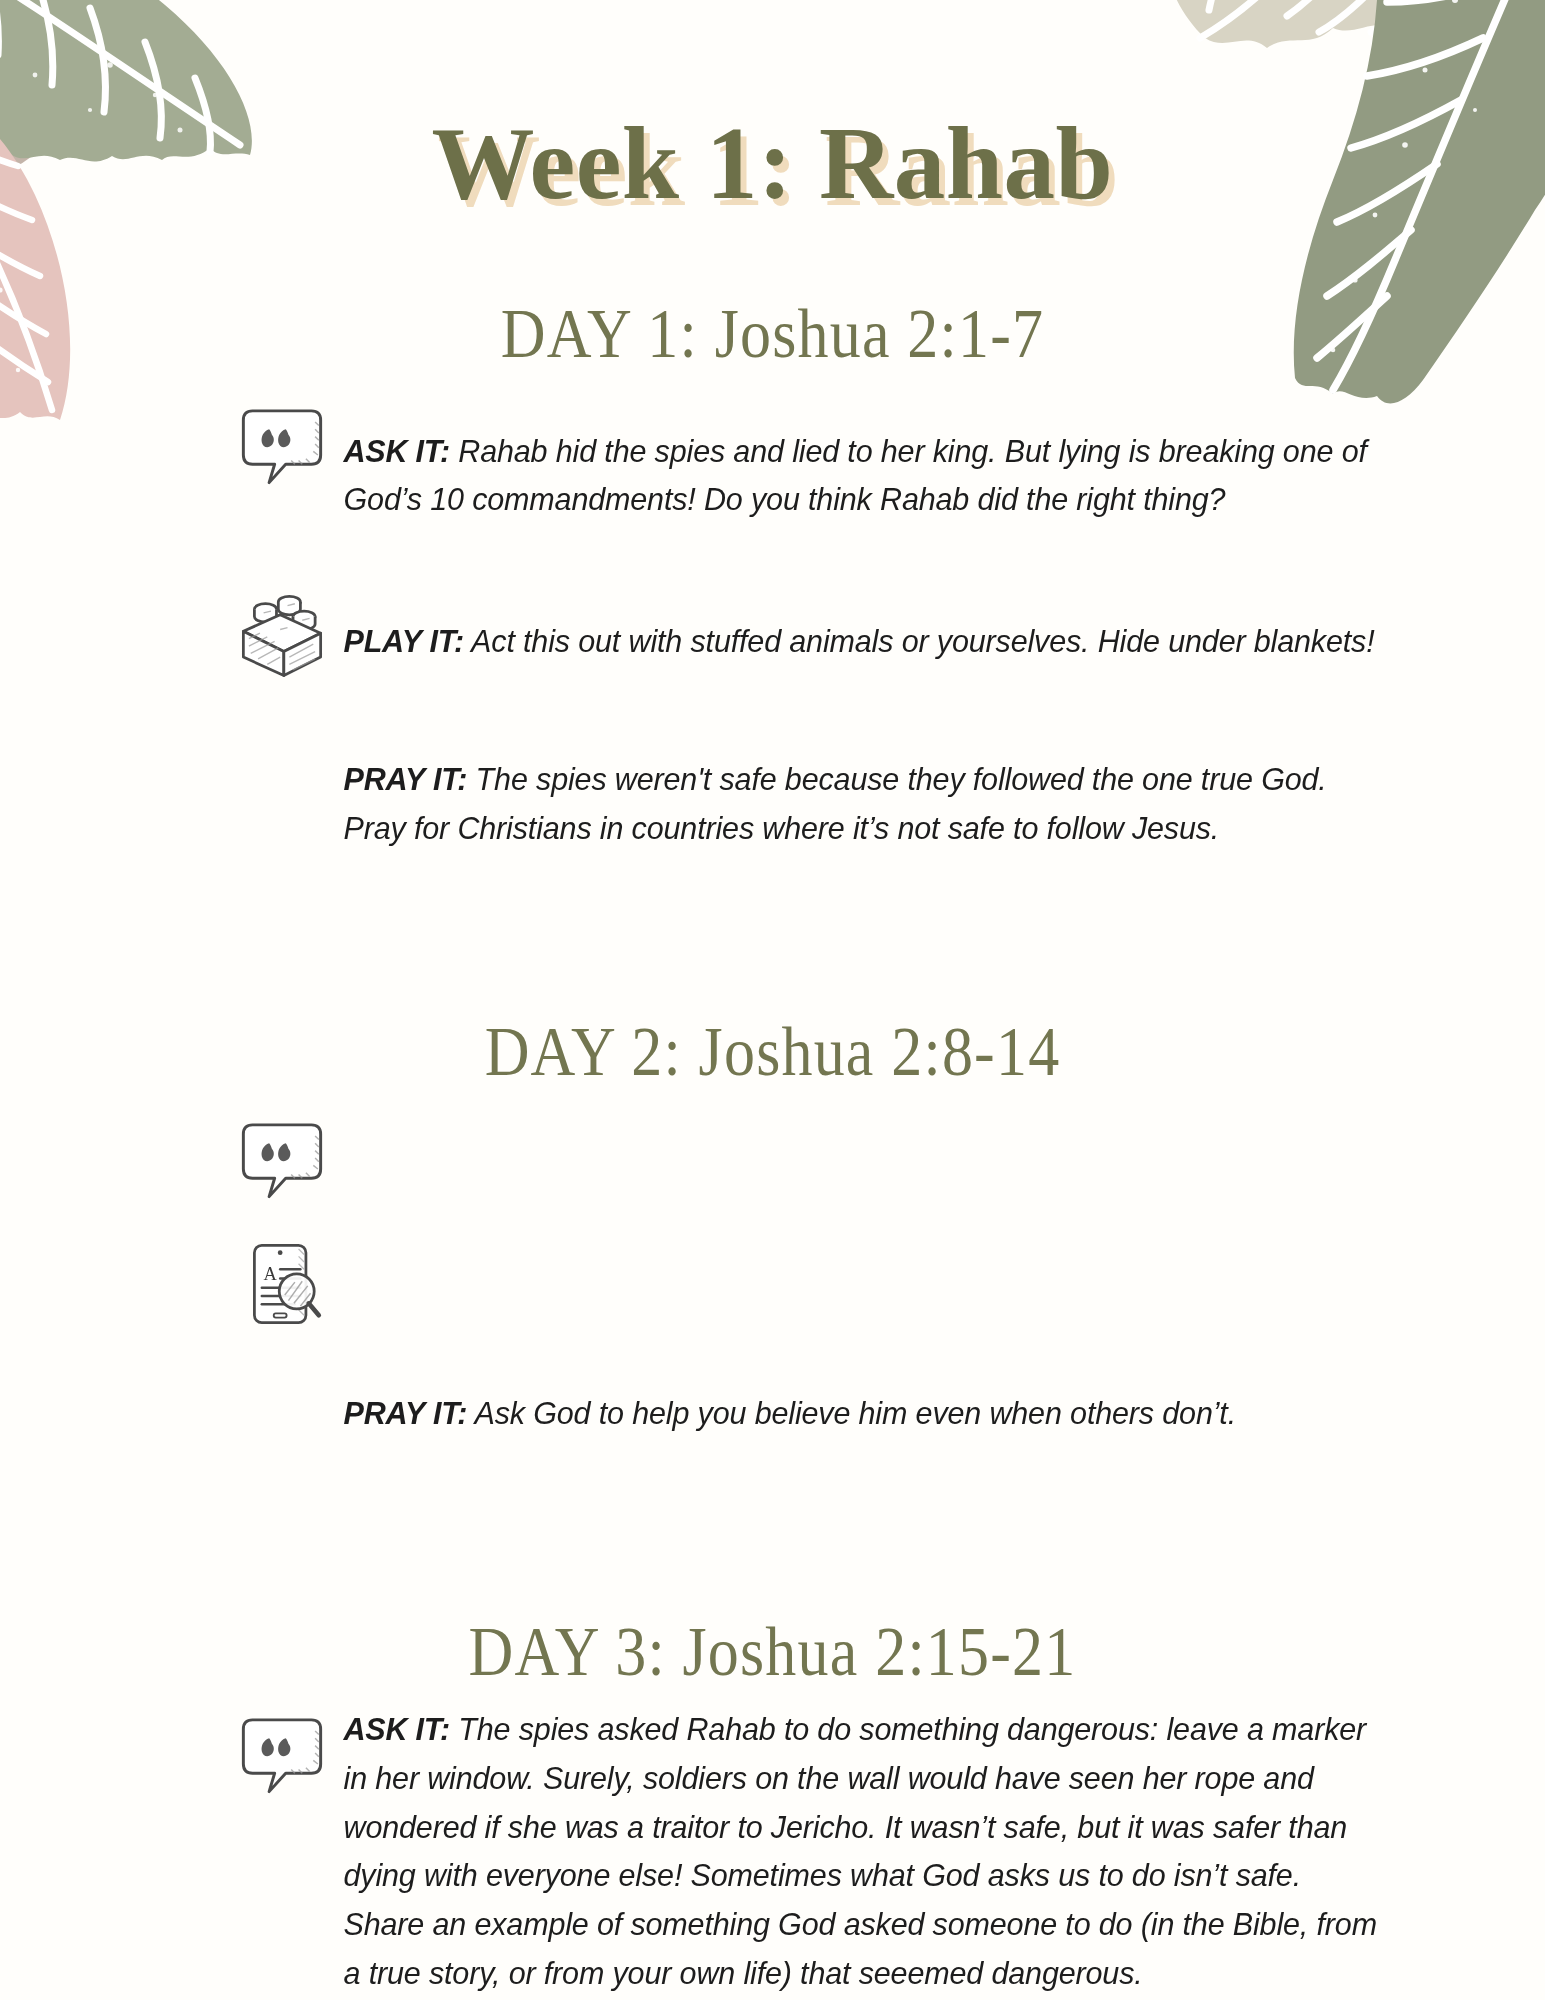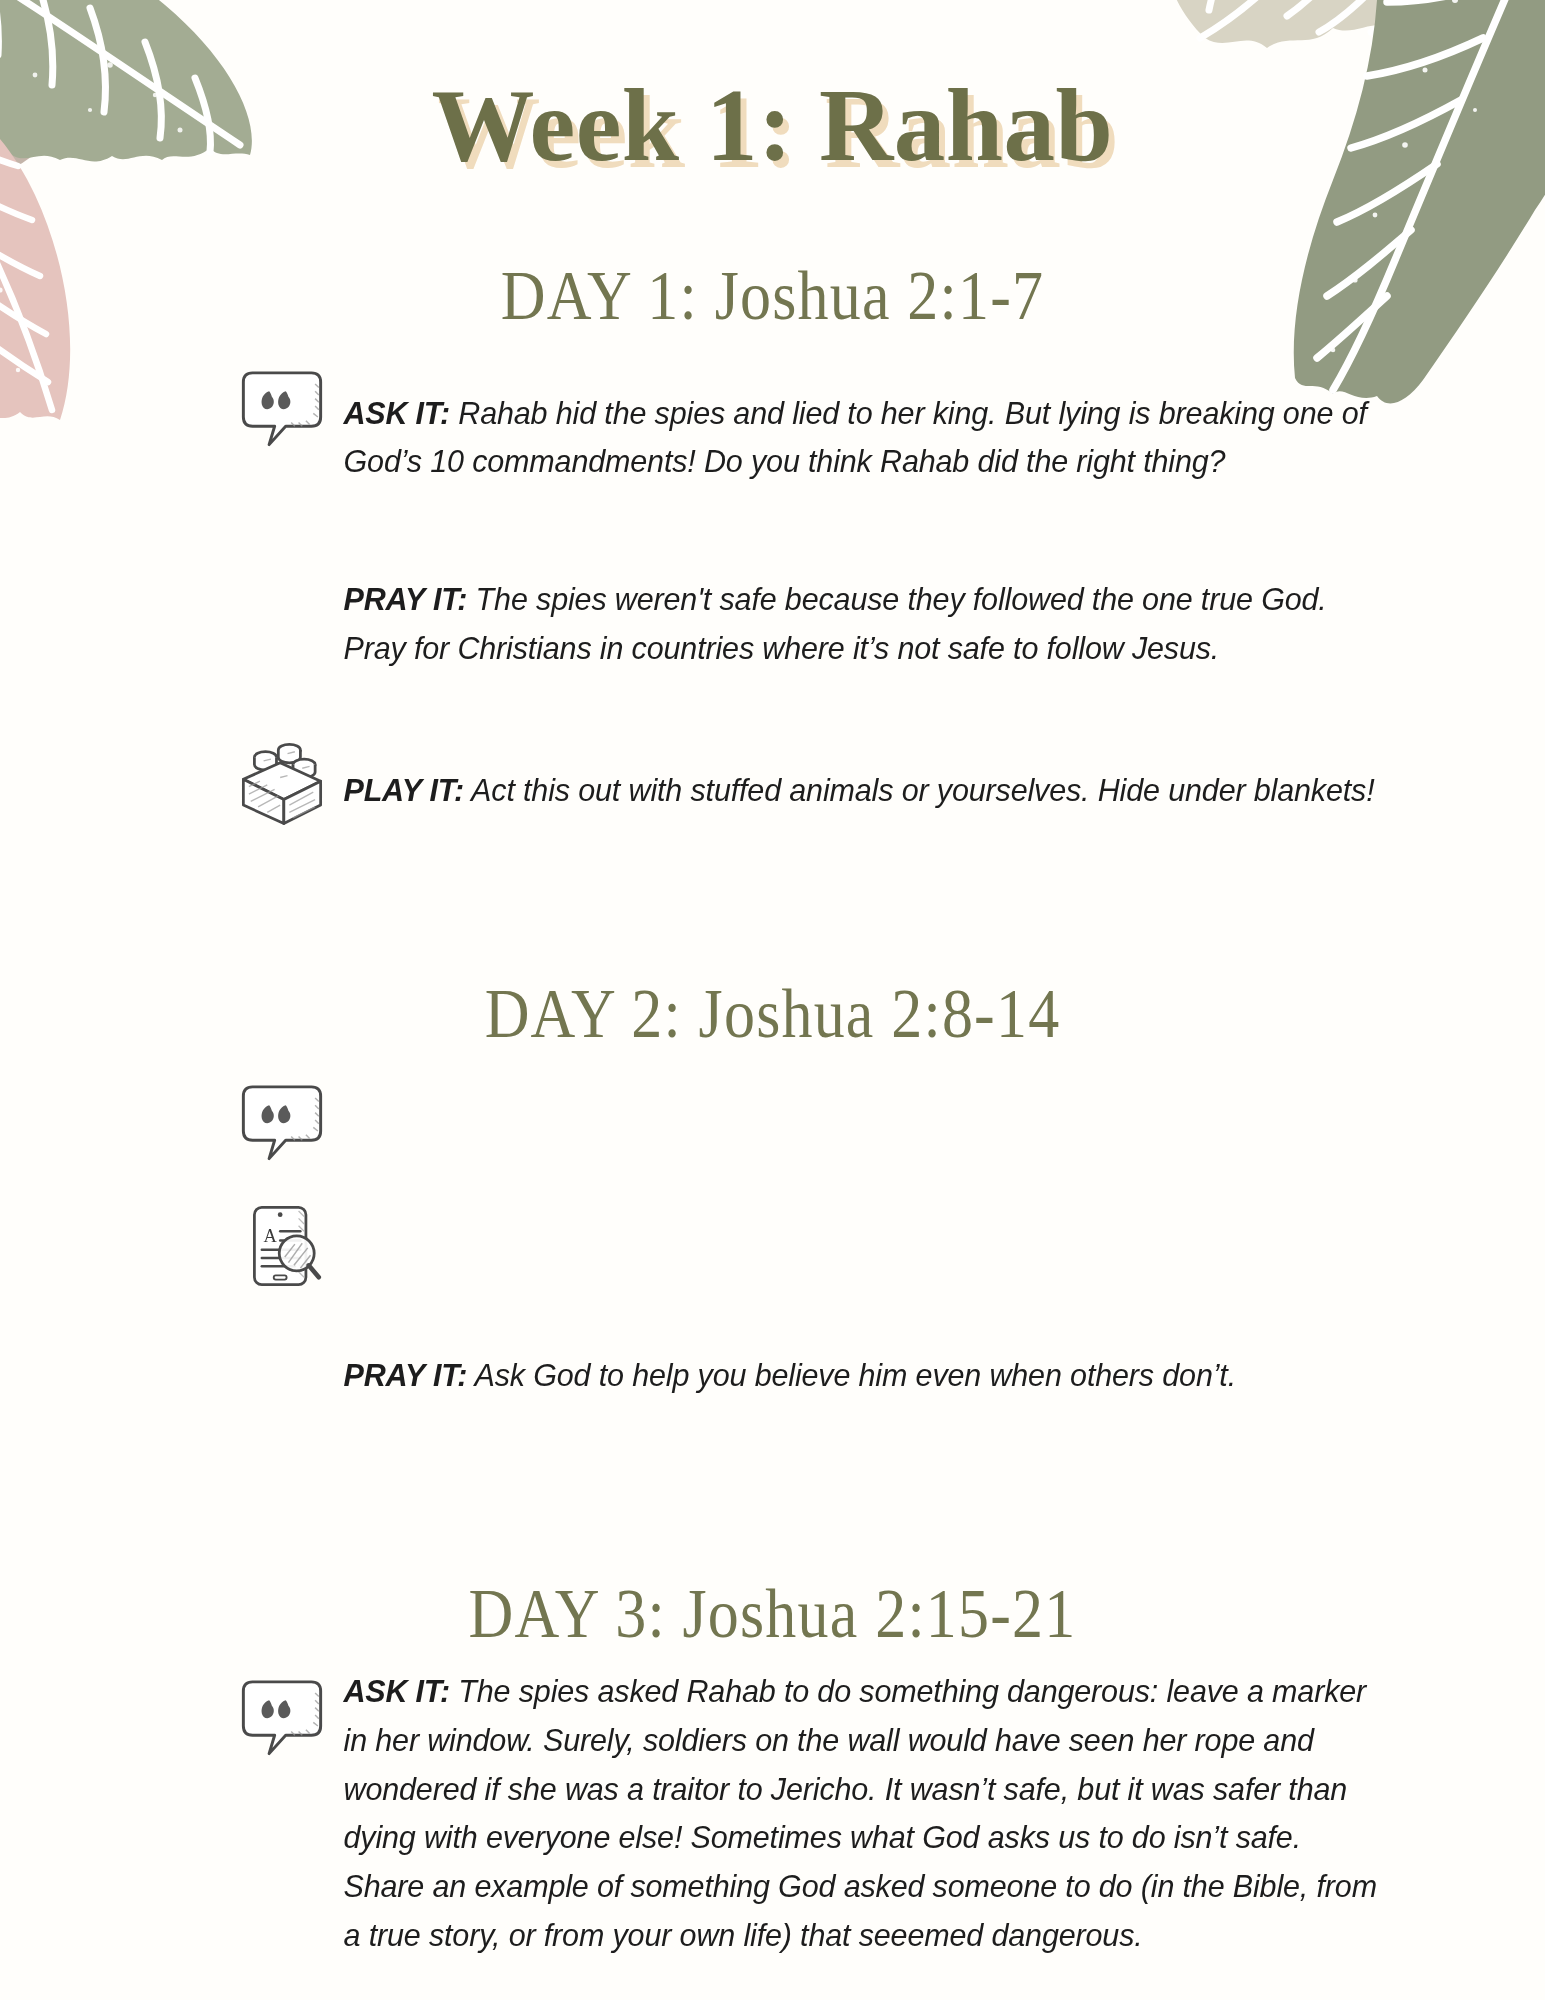--- a/index.html
+++ b/index.html
@@ -45,21 +45,21 @@
   }
 
   .main-title {
     text-align: center;
     font-family: "Liberation Serif", "DejaVu Serif", serif;
     font-weight: 700;
     font-size: 103px;
     letter-spacing: 0.5px;
     color: #6d7049;
     margin: 0;
-    padding-top: 74px;
+    padding-top: 112px;
     line-height: 1.0;
     text-shadow: 6px 7px 0 #f0dcbd;
   }
 
   .day-heading {
     text-align: center;
     font-family: "Liberation Serif", "DejaVu Serif", serif;
     font-weight: 400;
     color: #737650;
     font-size: 62px;
@@ -244,27 +244,20 @@
             <path d="M86 26 L90 30 M86 34 L90 38 M86 42 L90 46 M86 50 L90 54 M84 58 L89 62"></path>
             <path d="M60 68 L64 72 M68 68 L72 72 M76 66 L80 70"></path>
           </g>
         </svg>
       </span>
       <p class="entry-text">
         <span class="lead">ASK IT:</span><span> Rahab hid the spies and lied to her king. But lying is breaking one of God’s 10 commandments! Do you think Rahab did the right thing?</span>
       </p>
     </div>
 
-    <div class="entry no-icon">
-      <span class="entry-icon blank"></span>
-      <p class="entry-text">
-        <span class="lead">PRAY IT:</span><span> The spies weren't safe because they followed the one true God. Pray for Christians in countries where it’s not safe to follow Jesus.</span>
-      </p>
-    </div>
-
     <div class="entry">
       <span class="entry-icon">
         <svg viewBox="0 0 100 100" xmlns="http://www.w3.org/2000/svg">
           <g fill="#ffffff" stroke="#4a4a4a" stroke-width="3" stroke-linejoin="round">
             <ellipse cx="32" cy="22" rx="12" ry="6"></ellipse>
             <path d="M20 22 V30 a12 6 0 0 0 24 0 V22"></path>
             <ellipse cx="58" cy="14" rx="12" ry="6"></ellipse>
             <path d="M46 14 V22 a12 6 0 0 0 24 0 V14"></path>
             <ellipse cx="74" cy="30" rx="12" ry="6"></ellipse>
             <path d="M62 30 V38 a12 6 0 0 0 24 0 V30"></path>
@@ -278,20 +271,27 @@
             <path d="M14 54 L26 48 M14 62 L34 52 M16 70 L42 57 M24 76 L46 64 M34 82 L48 74"></path>
             <path d="M58 74 L84 60 M58 82 L86 68 M62 88 L86 76"></path>
             <path d="M30 26 L38 24 M56 18 L64 16 M72 34 L80 32 M48 44 L56 42"></path>
           </g>
         </svg>
       </span>
       <p class="entry-text">
         <span class="lead">PLAY IT:</span><span> Act this out with stuffed animals or yourselves. Hide under blankets!</span>
       </p>
     </div>
+
+    <div class="entry no-icon">
+      <span class="entry-icon blank"></span>
+      <p class="entry-text">
+        <span class="lead">PRAY IT:</span><span> The spies weren't safe because they followed the one true God. Pray for Christians in countries where it’s not safe to follow Jesus.</span>
+      </p>
+    </div>
   </div>
 
   <h2 class="day-heading" id="day2-heading">DAY 2: Joshua 2:8-14</h2>
   <div class="entries" id="day2-entries">
 
     <div class="entry">
       <span class="entry-icon">
         <svg viewBox="0 0 100 100" xmlns="http://www.w3.org/2000/svg">
           <path d="M18 14 H82 Q92 14 92 24 V62 Q92 72 82 72 H54 L36 92 L42 72 H18 Q8 72 8 62 V24 Q8 14 18 14 Z" fill="#ffffff" stroke="#4a4a4a" stroke-width="3.2" stroke-linejoin="round"></path>
           <path d="M36 34 C 30 36 27 42 28 48 C 29 53 34 55 38 52 C 42 49 42 43 39 40 C 38 37 37 35 36 34 Z

